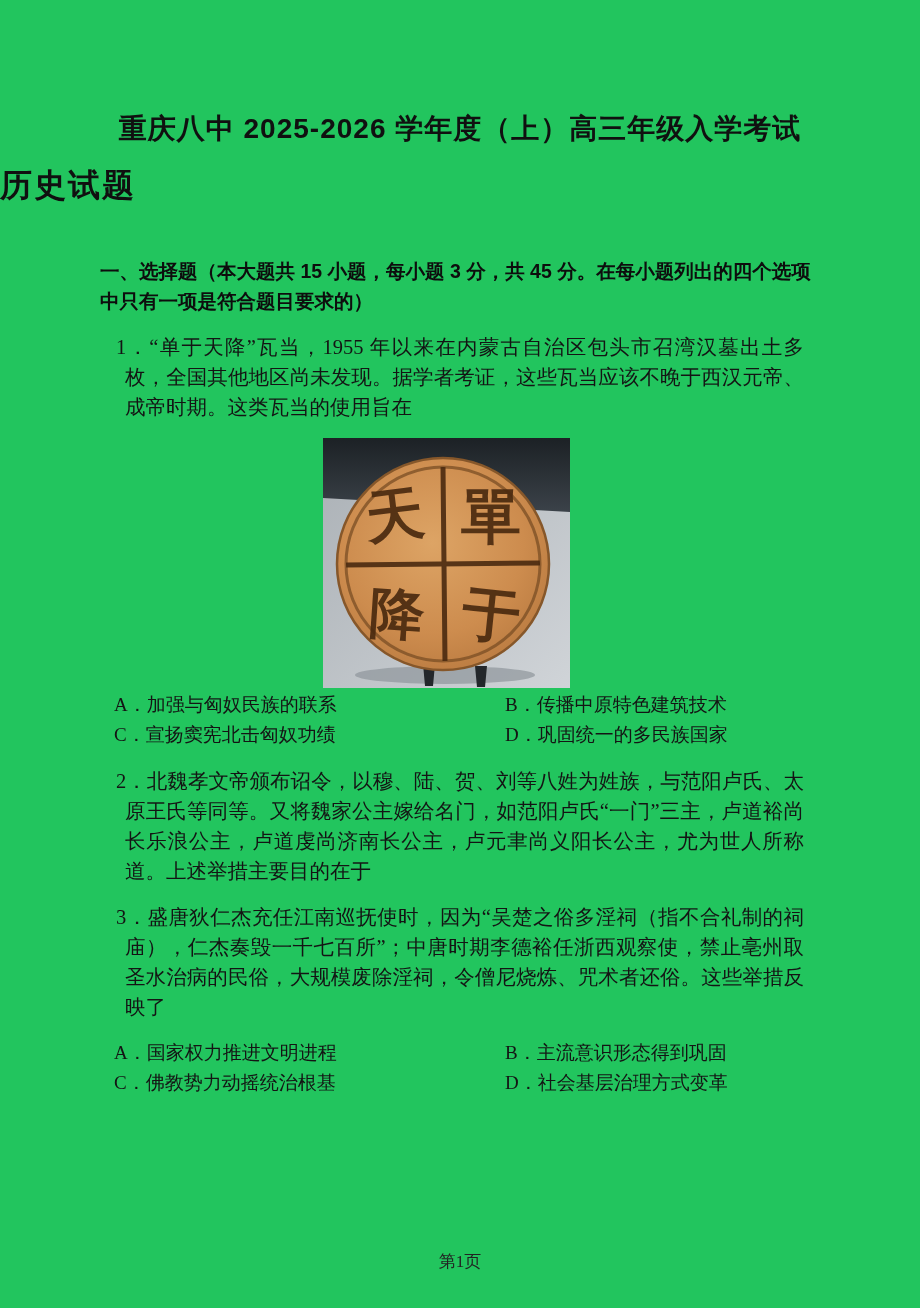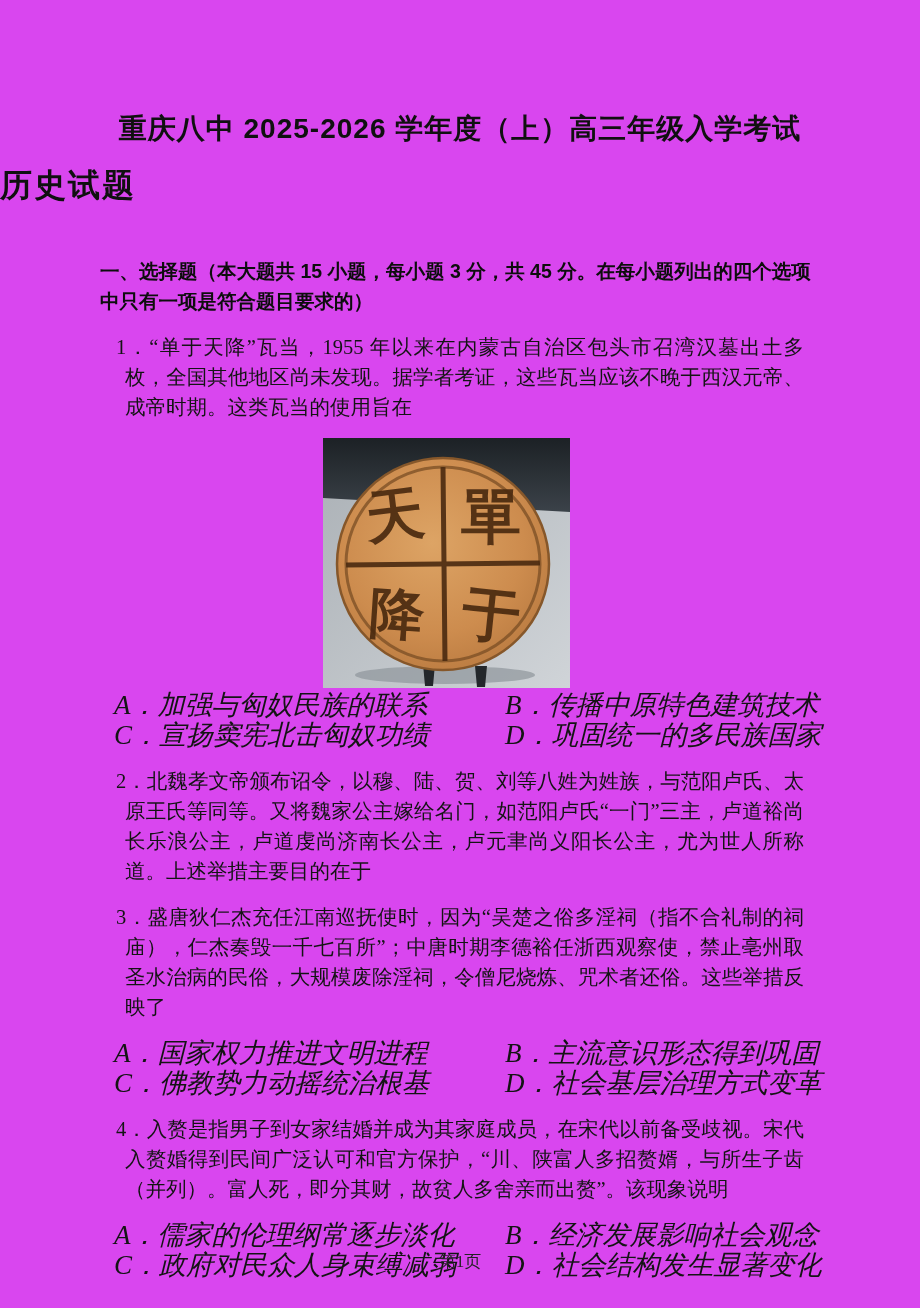--- a/index.html
+++ b/index.html
@@ -1,21 +1,21 @@
 <!DOCTYPE html>
 <html><head>
 <meta charset="utf-8">
 <style>
   * { box-sizing: border-box; }
   html, body { margin: 0; padding: 0; background: #ffffff; }
   .page {
     position: relative;
     width: 920px;
     height: 1308px;
-    background: #d946ef;
+    background: #22c55e;
     color: #141414;
     font-family: "Liberation Serif", "DejaVu Serif", serif;
     overflow: hidden;
   }
   .exam-title {
     margin: 110px 0 0 0;
     text-align: center;
     font-family: "Liberation Sans", "DejaVu Sans", sans-serif;
     font-size: 28px;
     font-weight: bold;
@@ -49,23 +49,22 @@
     font-size: 20.5px;
     line-height: 30px;
     padding-left: 9px;
     text-indent: -9px;
     text-align: justify;
   }
   .options {
     display: grid;
     grid-template-columns: 391px auto;
     padding-left: 14px;
-    font-size: 27px;
+    font-size: 19px;
     line-height: 30px;
-    font-style: italic;
   }
   .option { white-space: nowrap; }
   .tile-figure {
     margin: 2px 0 2px 223px;
     width: 247px;
     height: 250px;
     padding: 0;
   }
   .page-footer {
     position: absolute;
@@ -153,26 +152,17 @@
     <section class="question">
       <p class="stem">3．盛唐狄仁杰充任江南巡抚使时，因为“吴楚之俗多淫祠（指不合礼制的祠庙），仁杰奏毁一千七百所”；中唐时期李德裕任浙西观察使，禁止亳州取圣水治病的民俗，大规模废除淫祠，令僧尼烧炼、咒术者还俗。这些举措反映了</p>
       <div class="options">
         <span class="option">A．国家权力推进文明进程</span>
         <span class="option">B．主流意识形态得到巩固</span>
         <span class="option">C．佛教势力动摇统治根基</span>
         <span class="option">D．社会基层治理方式变革</span>
       </div>
     </section>
 
-    <section class="question">
-      <p class="stem">4．入赘是指男子到女家结婚并成为其家庭成员，在宋代以前备受歧视。宋代入赘婚得到民间广泛认可和官方保护，“川、陕富人多招赘婿，与所生子齿（并列）。富人死，即分其财，故贫人多舍亲而出赘”。该现象说明</p>
-      <div class="options">
-        <span class="option">A．儒家的伦理纲常逐步淡化</span>
-        <span class="option">B．经济发展影响社会观念</span>
-        <span class="option">C．政府对民众人身束缚减弱</span>
-        <span class="option">D．社会结构发生显著变化</span>
-      </div>
-    </section>
 
   </div>
 
   <div class="page-footer">第1页</div>
 </div>
 
 </body></html>

